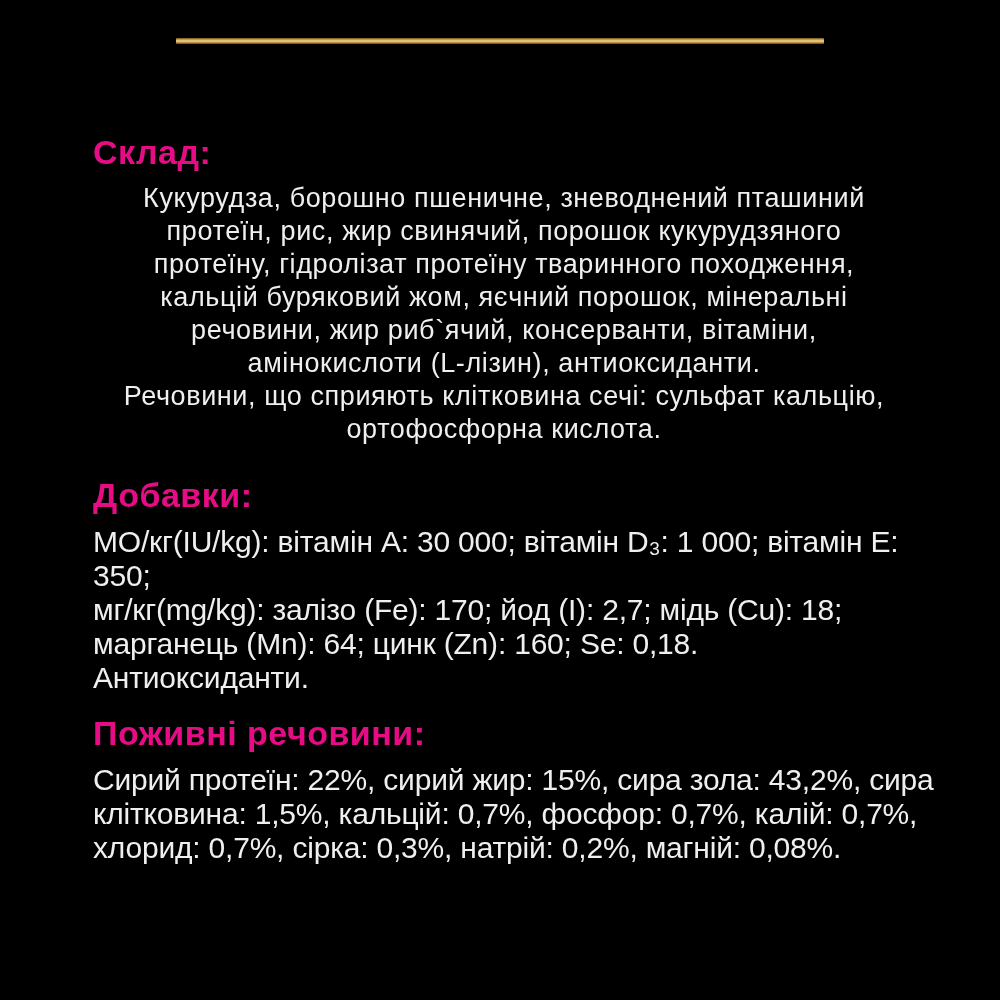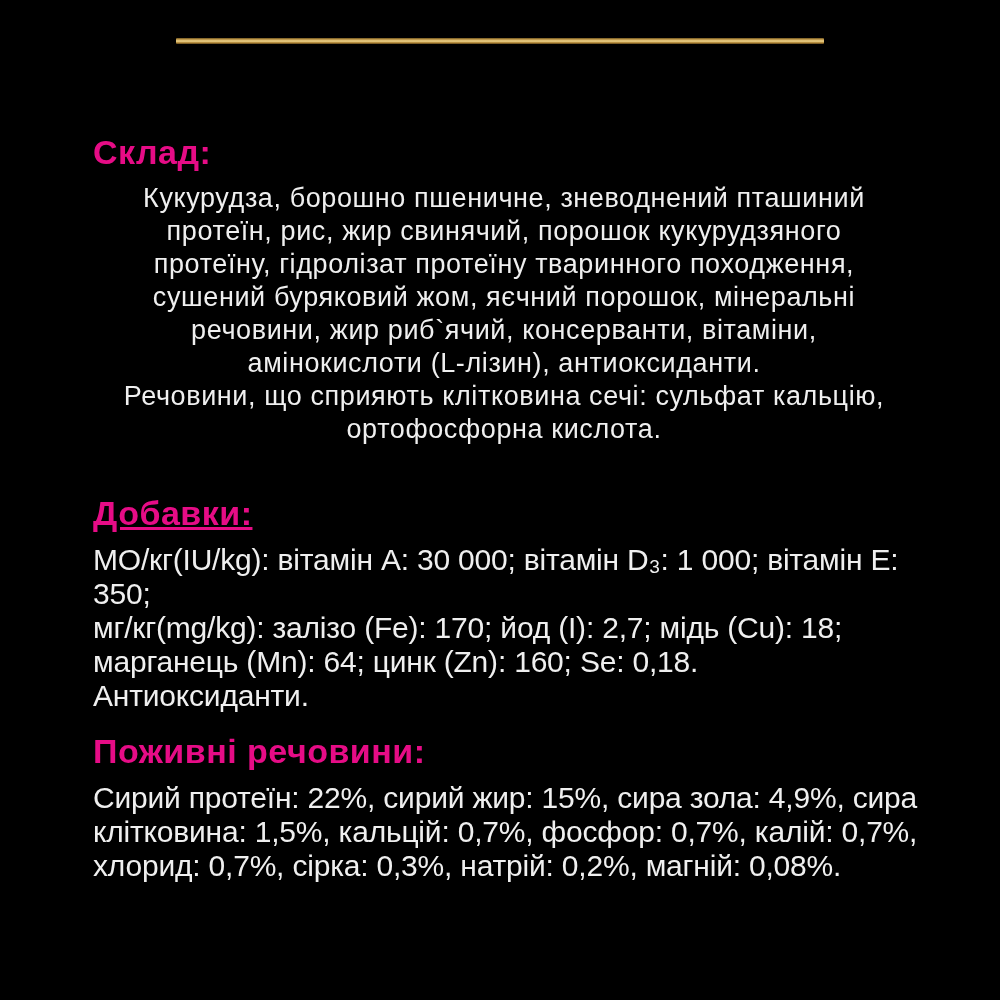--- a/index.html
+++ b/index.html
@@ -39,21 +39,21 @@
   }
   .section-heading {
     font-size: 34px;
     font-weight: 700;
     line-height: 36px;
     letter-spacing: 0.5px;
     color: var(--accent, #e60c86);
     margin: 0 0 12px 0;
   }
   .section { margin: 0; }
-  .sec-2 .section-heading { margin-top: 49px; text-decoration: underline; }
+  .sec-2 .section-heading { margin-top: 31px; }
   .sec-3 .section-heading { margin-top: 20px; }
 
   .body-lines {
     color: var(--text, #efefef);
     font-size: 27px;
     font-weight: 400;
   }
   .body-lines > div {
     white-space: nowrap;
   }
@@ -77,21 +77,21 @@
   <div class="gold-bar top"></div>
 
   <div class="content">
 
     <div class="section sec-1">
       <h2 class="section-heading">Склад:</h2>
       <div class="body-lines">
           <div>Кукурудза, борошно пшеничне, зневоднений пташиний</div>
           <div>протеїн, рис, жир свинячий, порошок кукурудзяного</div>
           <div>протеїну, гідролізат протеїну тваринного походження,</div>
-          <div>сушений буряковий жом, яєчний порошок, мінеральні</div>
+          <div>кальцій буряковий жом, яєчний порошок, мінеральні</div>
           <div>речовини, жир риб`ячий, консерванти, вітаміни,</div>
           <div>амінокислоти (L-лізин), антиоксиданти.</div>
           <div>Речовини, що сприяють клітковина сечі: сульфат кальцію,</div>
           <div>ортофосфорна кислота.</div>
         </div>
     </div>
 
     <div class="section sec-2">
       <h2 class="section-heading">Добавки:</h2>
       <div class="body-lines">
@@ -99,21 +99,21 @@
           <div>350;</div>
           <div>мг/кг(mg/kg): залізо (Fe): 170; йод (I): 2,7; мідь (Cu): 18;</div>
           <div>марганець (Mn): 64; цинк (Zn): 160; Se: 0,18.</div>
           <div>Антиоксиданти.</div>
         </div>
     </div>
 
     <div class="section sec-3">
       <h2 class="section-heading">Поживні речовини:</h2>
       <div class="body-lines">
-          <div>Сирий протеїн: 22%, сирий жир: 15%, сира зола: 4,9%, сира</div>
+          <div>Сирий протеїн: 22%, сирий жир: 15%, сира зола: 43,2%, сира</div>
           <div>клітковина: 1,5%, кальцій: 0,7%, фосфор: 0,7%, калій: 0,7%,</div>
           <div>хлорид: 0,7%, сірка: 0,3%, натрій: 0,2%, магній: 0,08%.</div>
         </div>
     </div>
 
   </div>
 
   <div class="gold-bar bottom"></div>
 
 </div>

